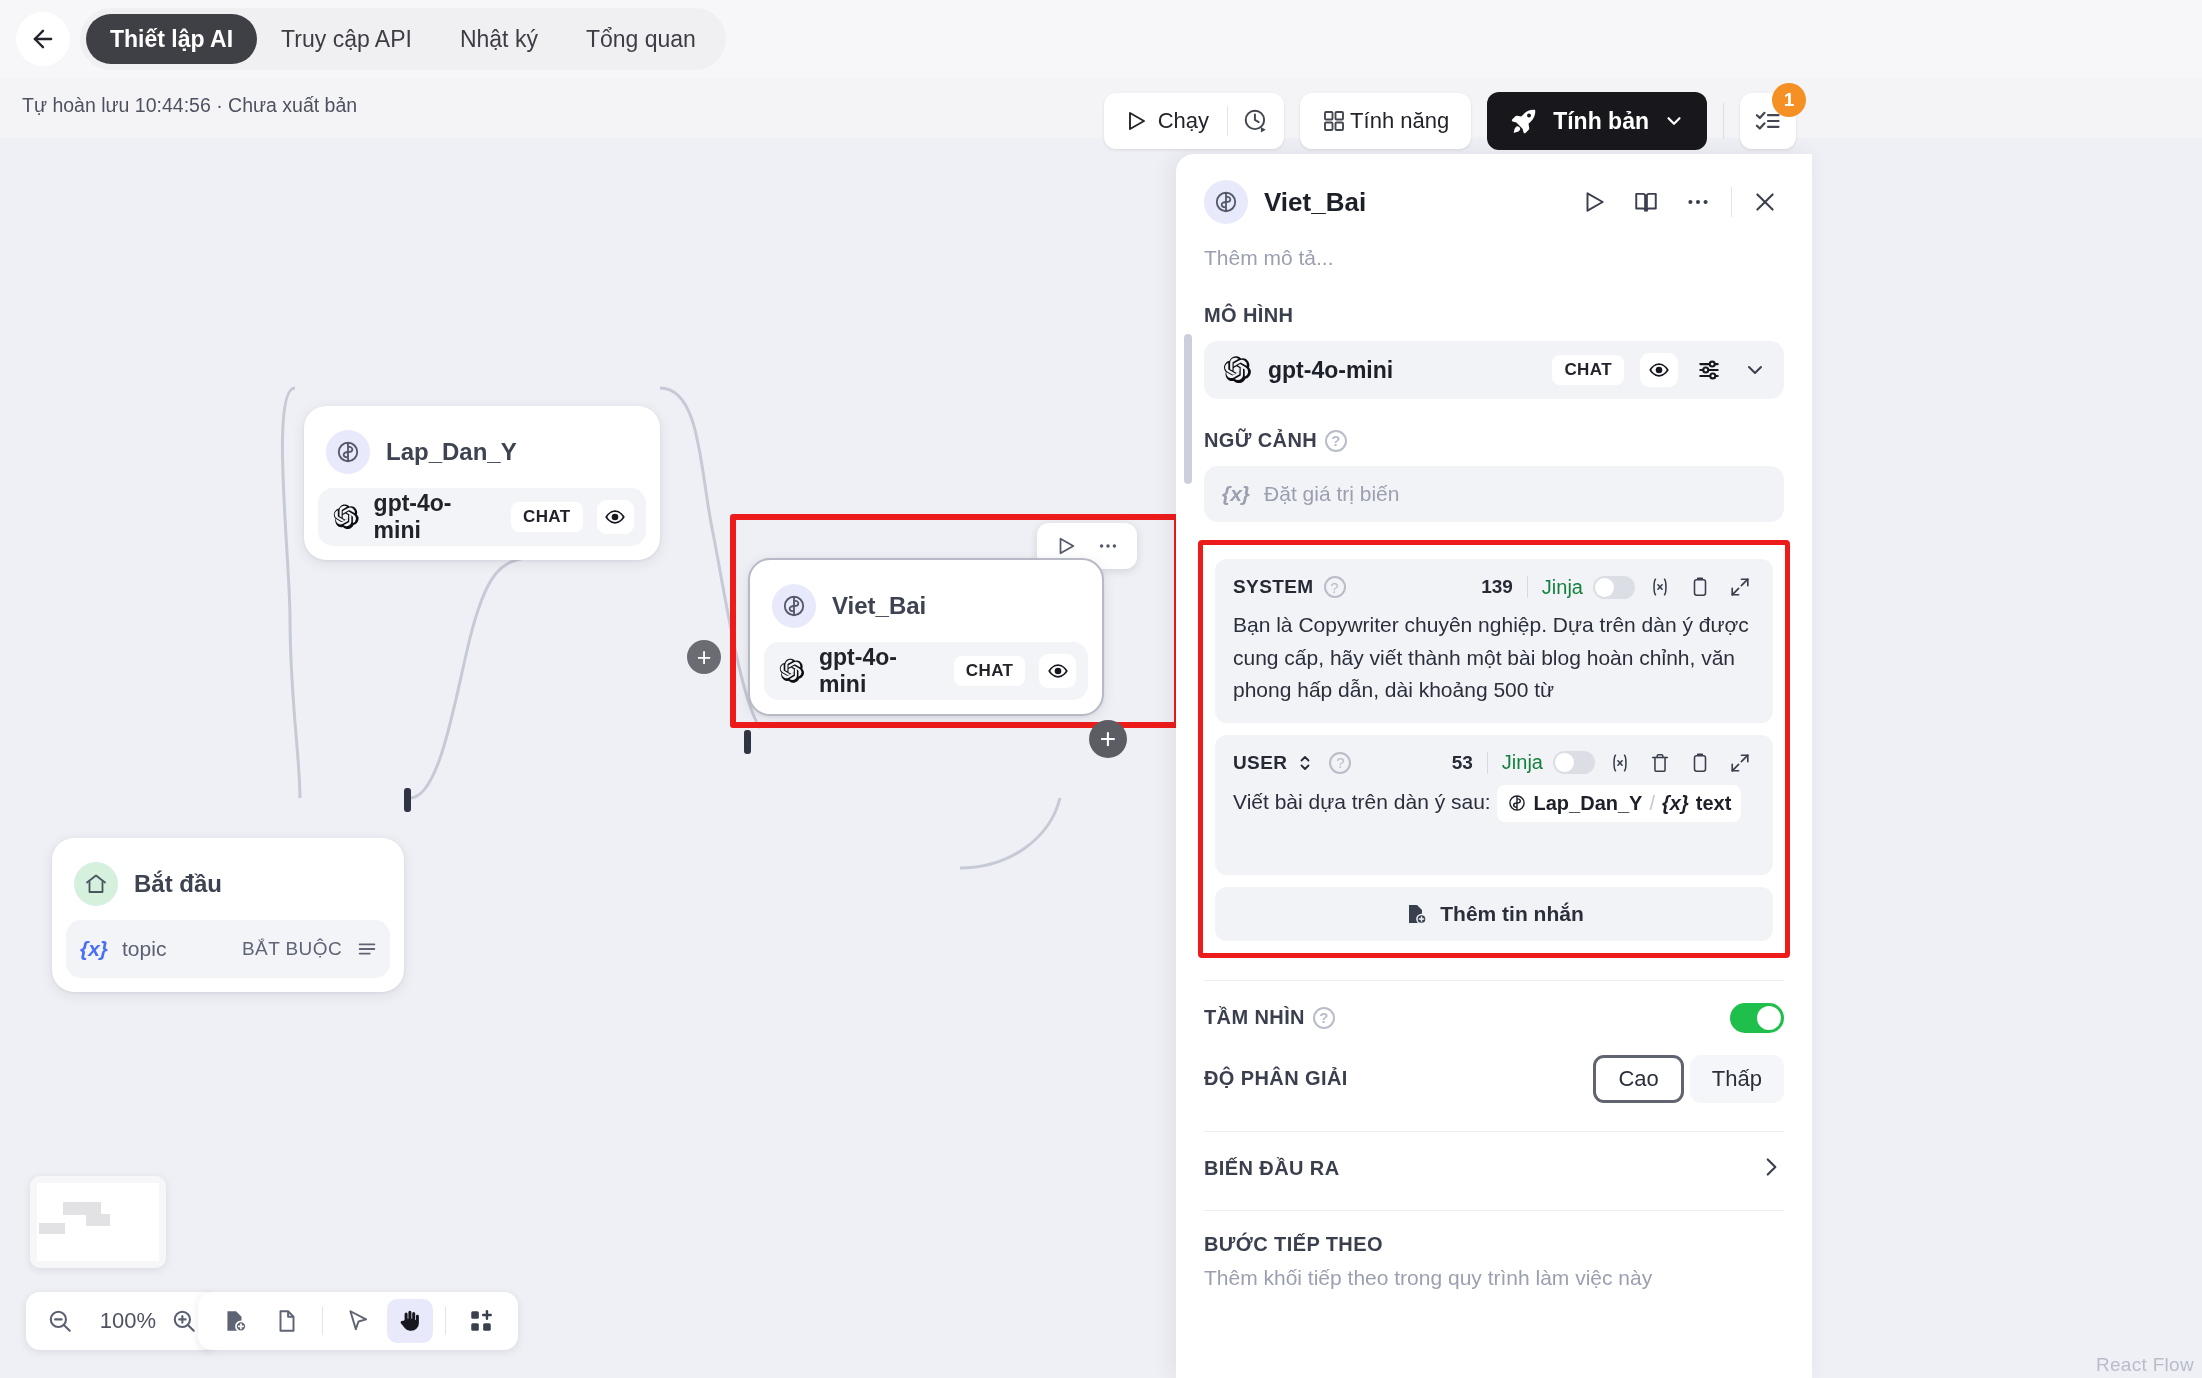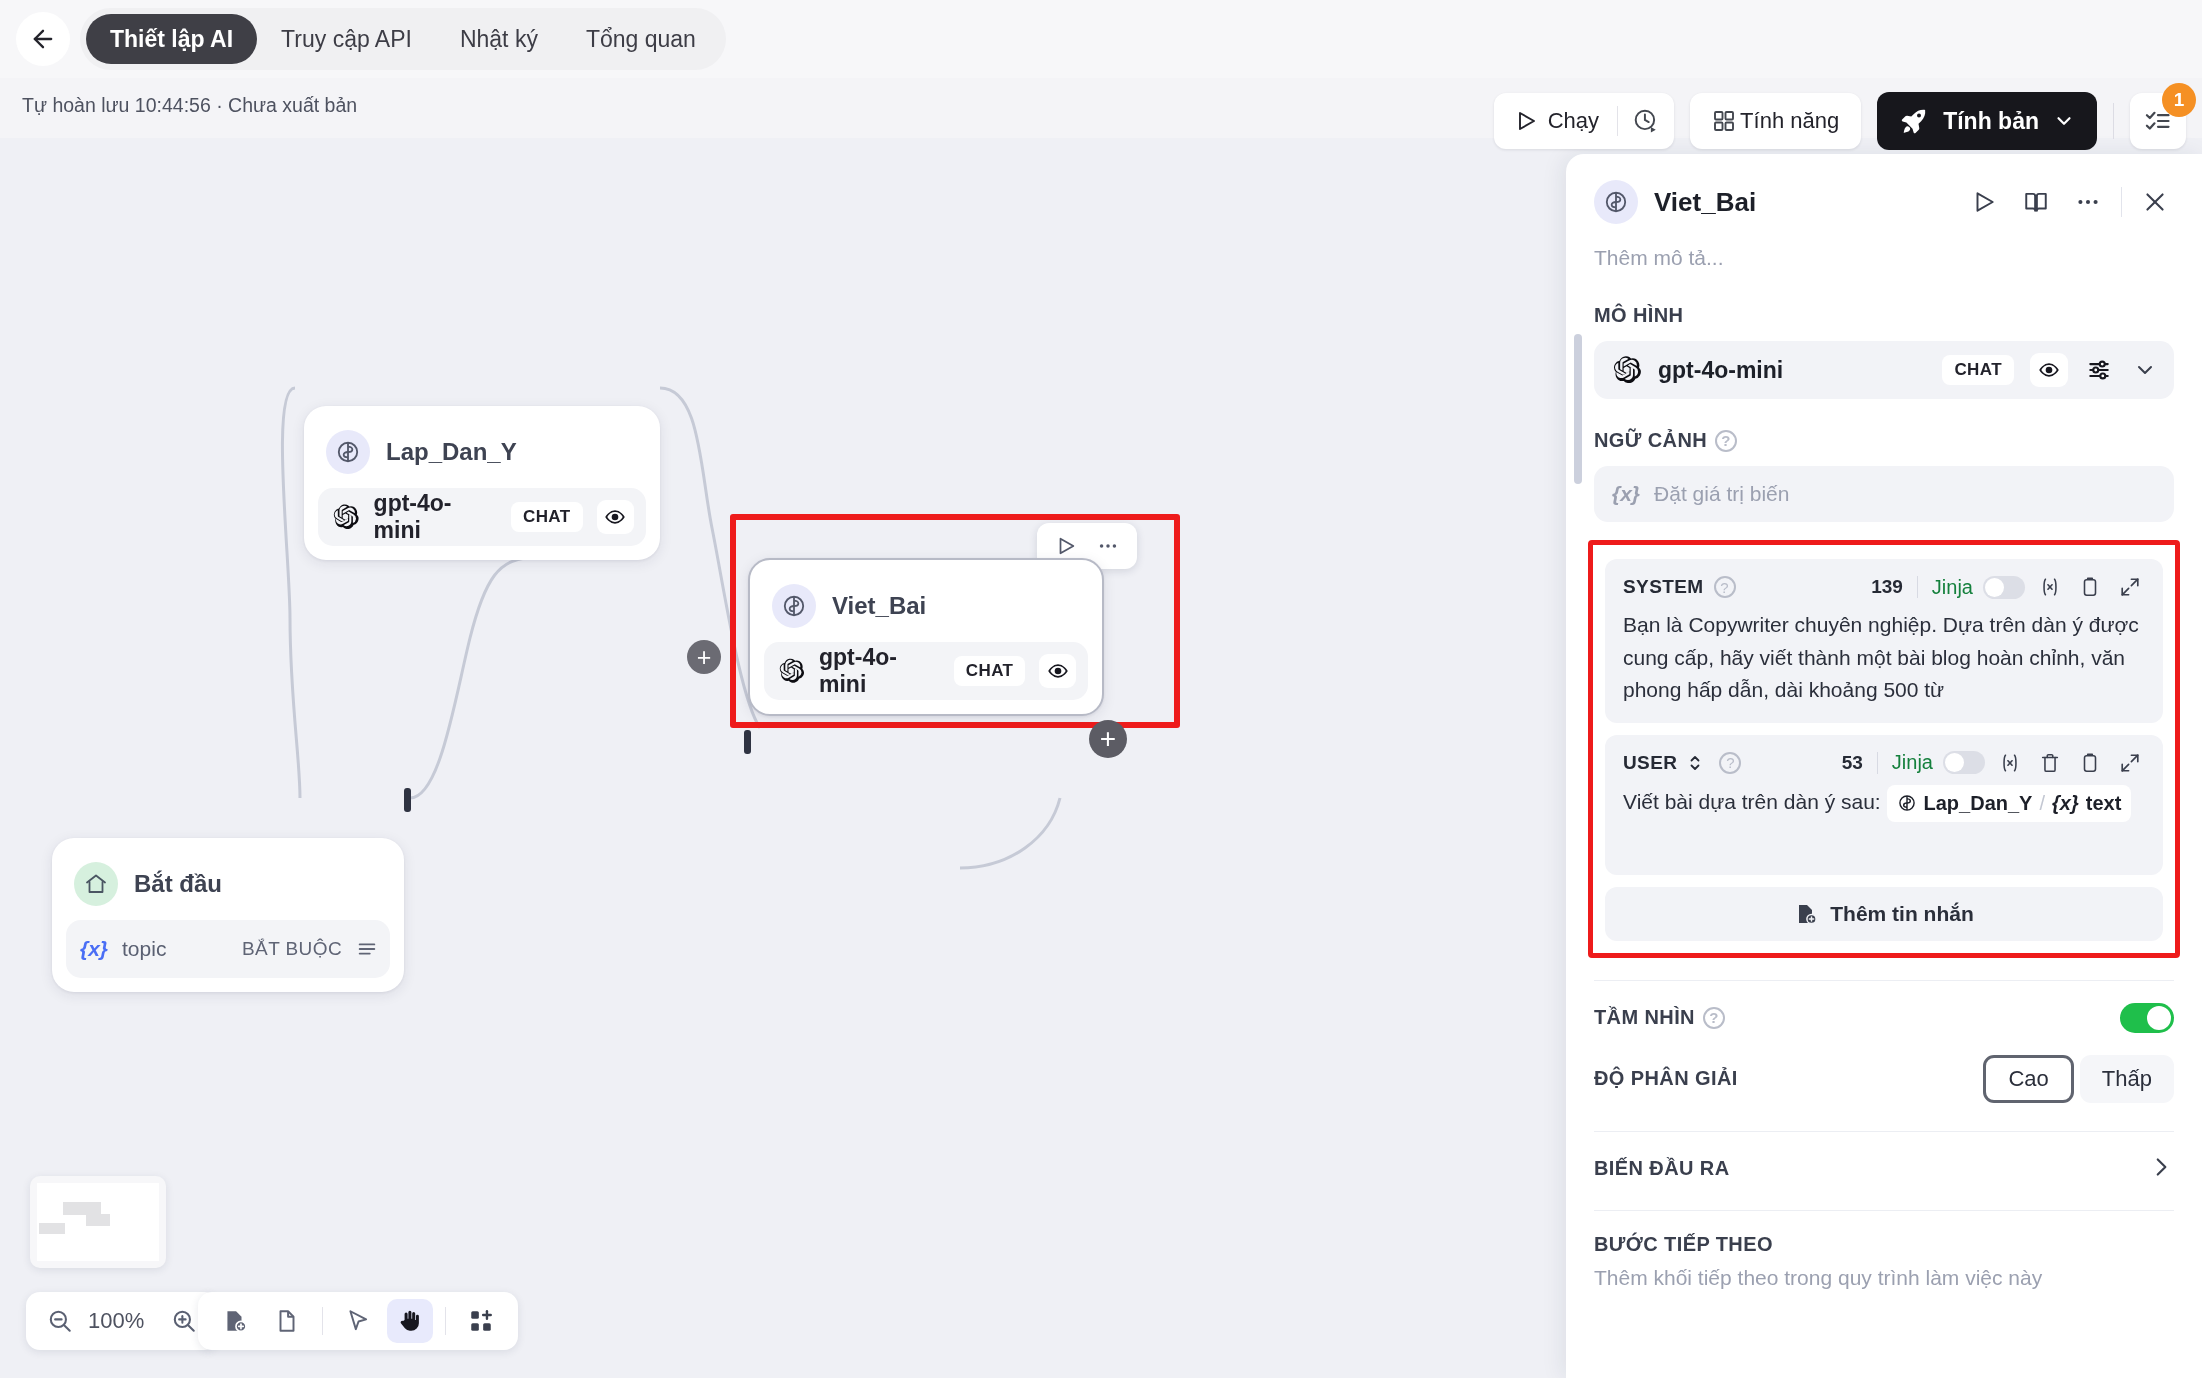--- a/index.html
+++ b/index.html
@@ -2,21 +2,21 @@
 <html><head>
 <meta charset="utf-8">
 <style>
   * { box-sizing: border-box; margin: 0; padding: 0; }
   html, body {
     width: 2202px; height: 1378px;
     font-family: "Liberation Sans", sans-serif;
     background: #eeeff4;
     overflow: hidden;
   }
-  .app { position: relative; width: 2202px; height: 1378px; }
+  .app { position: relative; width: 1812px; height: 1378px; }
 
   
   .topbar {
     position: absolute; left: 0; top: 0; width: 2202px; height: 78px;
     background: #f7f7f9;
     display: flex; align-items: center; padding-left: 16px;
   }
   .back-btn {
     width: 54px; height: 54px; border-radius: 50%;
     background: #ffffff; display: flex; align-items: center; justify-content: center;
@@ -173,21 +173,21 @@
   .minimap-inner { width: 100%; height: 100%; background: #ffffff; position: relative; }
   .mm-node { position: absolute; background: #e2e2e4; }
 
   
   .zoombar {
     position: absolute; left: 26px; bottom: 28px; height: 58px;
     background: #ffffff; border-radius: 14px;
     box-shadow: 0 2px 8px rgba(30,35,70,.10);
     display: flex; align-items: center; gap: 8px; padding: 0 14px;
   }
-  .zoombar .zlabel { font-size: 22px; color: #4e5260; min-width: 68px; text-align: left; }
+  .zoombar .zlabel { font-size: 22px; color: #4e5260; min-width: 68px; text-align: right; }
   .zbtn { width: 40px; height: 40px; display: flex; align-items: center; justify-content: center; cursor: pointer; }
   .toolbar2 {
     position: absolute; left: 198px; bottom: 28px; height: 58px;
     background: #ffffff; border-radius: 14px;
     box-shadow: 0 2px 8px rgba(30,35,70,.10);
     display: flex; align-items: center; gap: 6px; padding: 0 14px;
   }
   .tbtn {
     width: 46px; height: 44px; border-radius: 10px;
     display: flex; align-items: center; justify-content: center; cursor: pointer;

